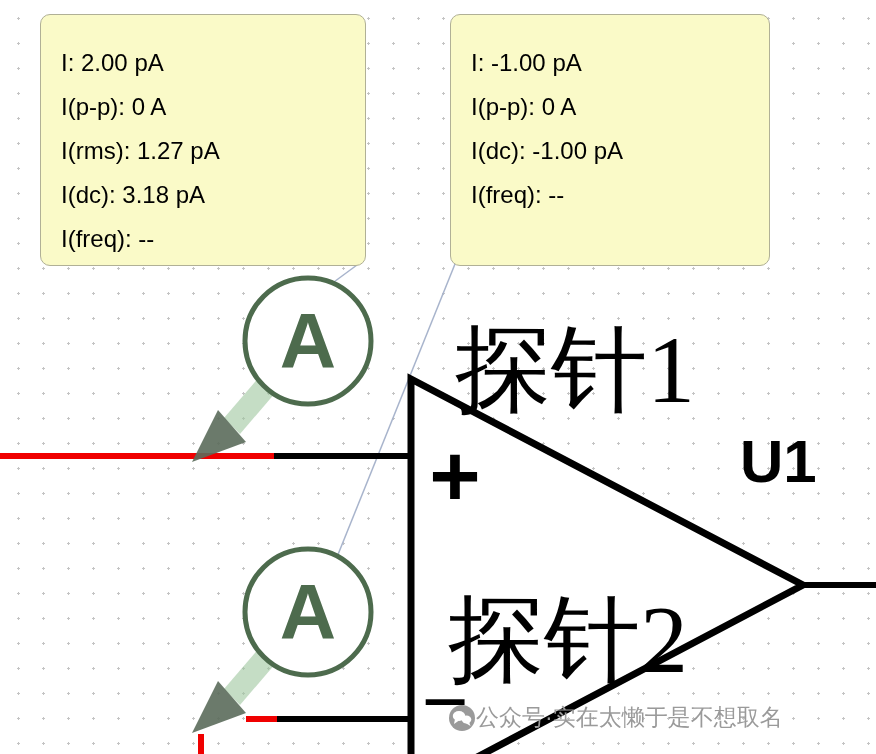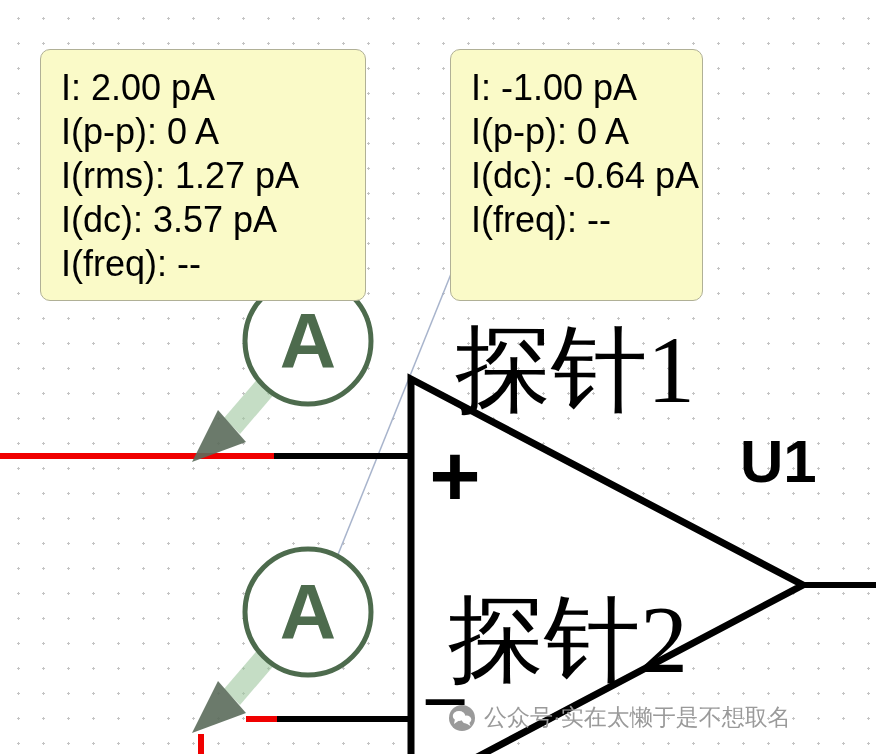--- a/index.html
+++ b/index.html
@@ -13,47 +13,46 @@
     background-position:6px 6px;
     font-family:"Liberation Sans", sans-serif;
   }
   #scene{position:absolute;left:0;top:0;}
   .tooltip{
     position:absolute;
     box-sizing:border-box;
     background:#fafac8;
     border:1px solid #b0b096;
     border-radius:10px;
-    padding:16px 20px;
+    padding:26px 20px;
     color:#000;
-    font-size:36px;
+    font-size:24px;
     line-height:44px;
     white-space:nowrap;
-    margin-top:35px;
   }
   .cjk-label{
     position:absolute;
     color:#000;
     font-size:96px;
     line-height:1;
     white-space:nowrap;
     font-family:"Liberation Serif", serif;
   }
   .designator{
     position:absolute;
     color:#000;
     font-size:60px;
     font-weight:bold;
     line-height:1;
     font-family:"Liberation Sans", sans-serif;
   }
   .watermark{
     position:absolute;
     left:448px;top:702px;
-    display:flex;align-items:center;gap:8px;
+    display:flex;align-items:center;
     color:#9a9a9a;
     font-size:23px;
     white-space:nowrap;
   }
 </style>
 </head>
 <body>
 
 <div id="canvas">
 
@@ -88,28 +87,28 @@
     <text x="308" y="368" text-anchor="middle" font-size="78" font-weight="bold" fill="#4d6b4d" font-family="Liberation Sans, sans-serif">A</text>
 
     <circle cx="308" cy="612" r="63" fill="#ffffff" stroke="#4d6b4d" stroke-width="5"></circle>
     <text x="308" y="639" text-anchor="middle" font-size="78" font-weight="bold" fill="#4d6b4d" font-family="Liberation Sans, sans-serif">A</text>
   </svg>
 
   <div class="tooltip" style="left:40px;top:14px;width:326px;height:252px;">
     <div>I: 2.00 pA</div>
     <div>I(p-p): 0 A</div>
     <div>I(rms): 1.27 pA</div>
-    <div>I(dc): 3.57 pA</div>
+    <div>I(dc): 3.18 pA</div>
     <div>I(freq): --</div>
   </div>
 
-  <div class="tooltip" style="left:450px;top:14px;width:253px;height:252px;">
+  <div class="tooltip" style="left:450px;top:14px;width:320px;height:252px;">
     <div>I: -1.00 pA</div>
     <div>I(p-p): 0 A</div>
-    <div>I(dc): -0.64 pA</div>
+    <div>I(dc): -1.00 pA</div>
     <div>I(freq): --</div>
   </div>
 
   <div class="cjk-label" style="left:455px;top:322px;">探针1</div>
   <div class="cjk-label" style="left:448px;top:592px;text-align:right;">探针2</div>
 
   <div class="designator" style="left:740px;top:402px;margin-top:30px;">U1</div>
 
   <div class="watermark">
     <svg width="28" height="28" viewBox="0 0 28 28">

